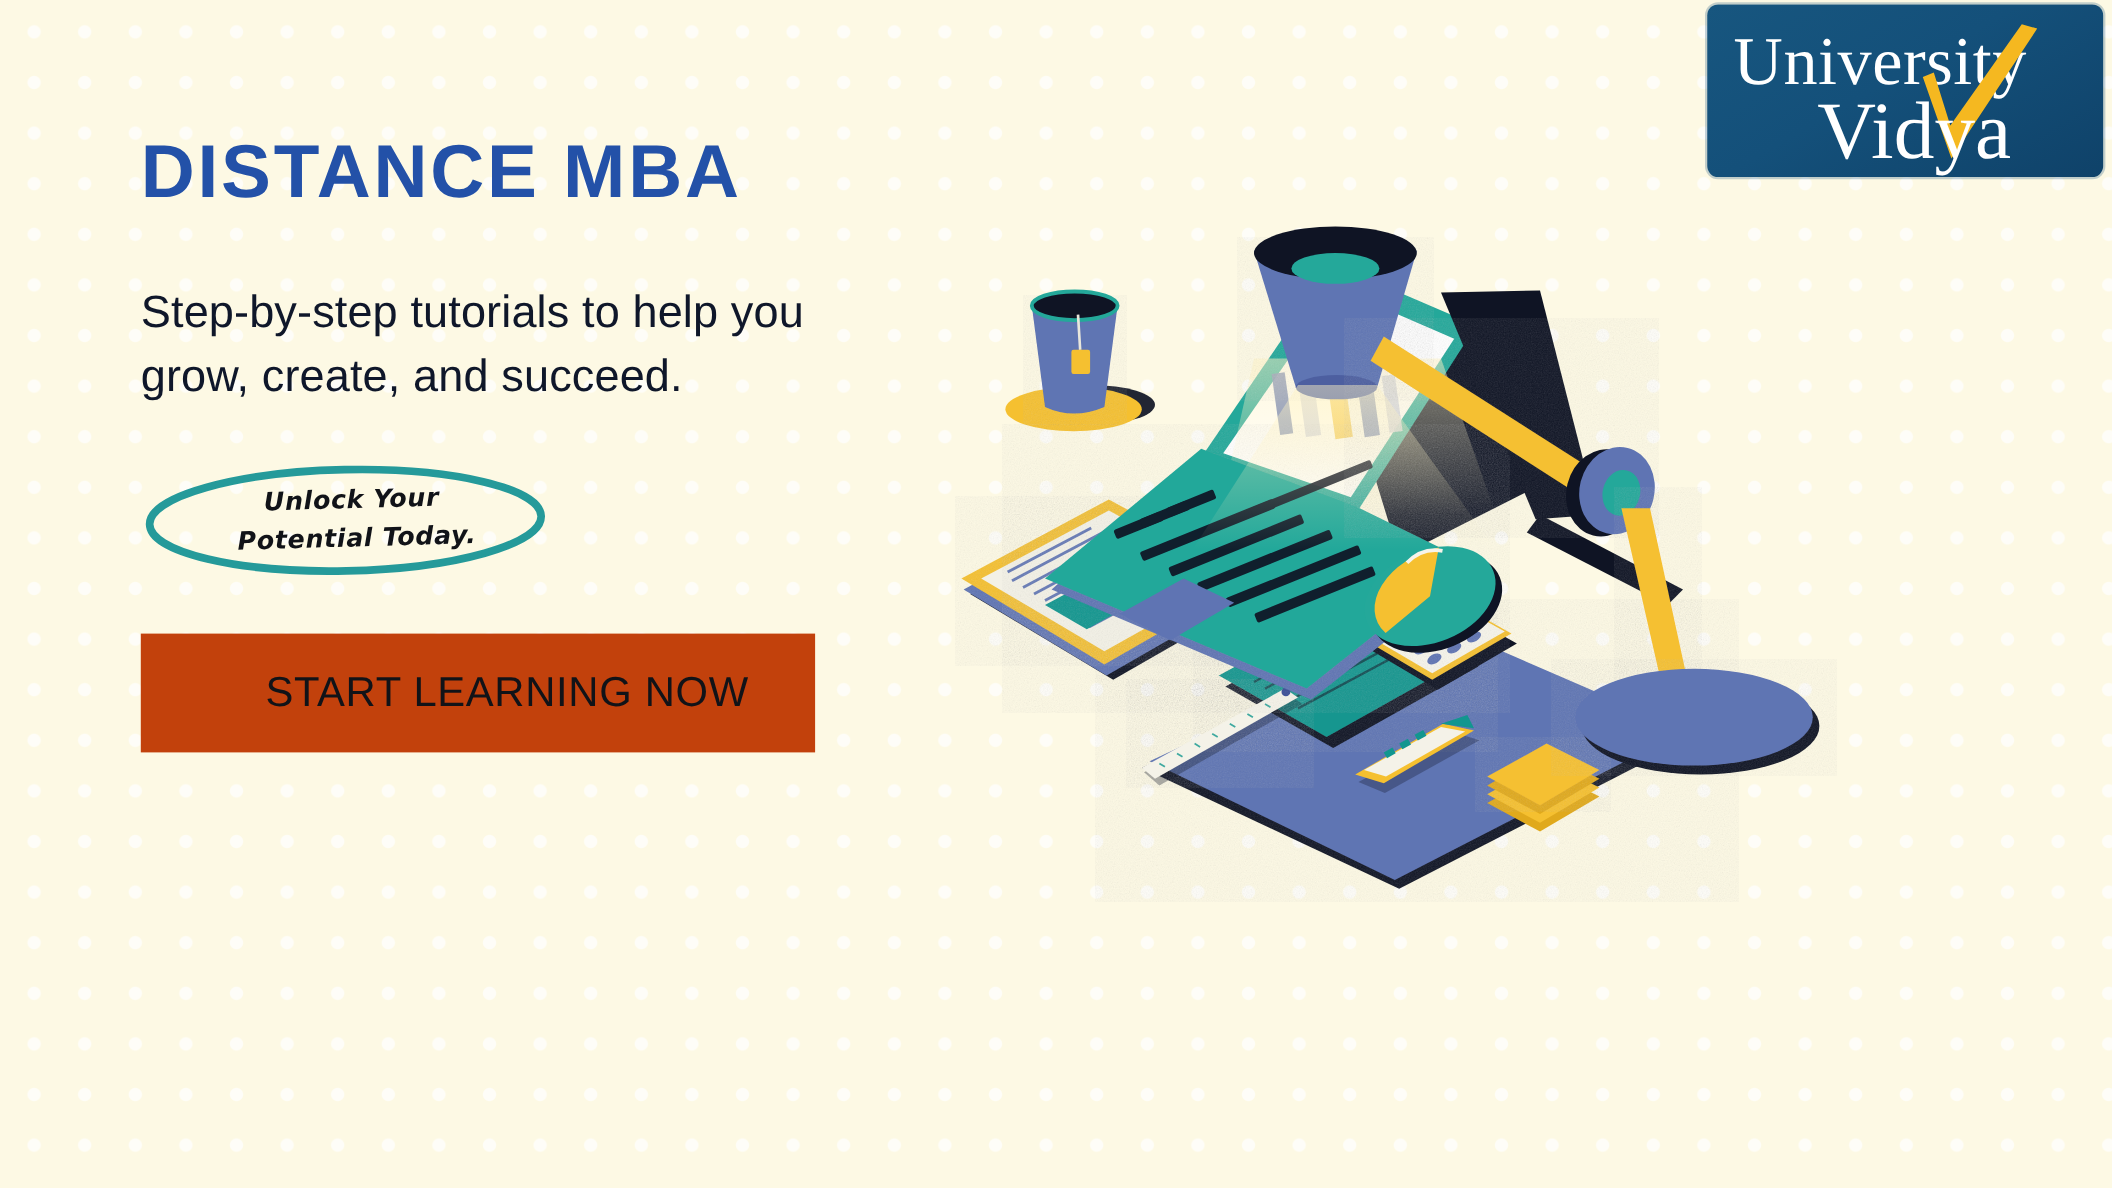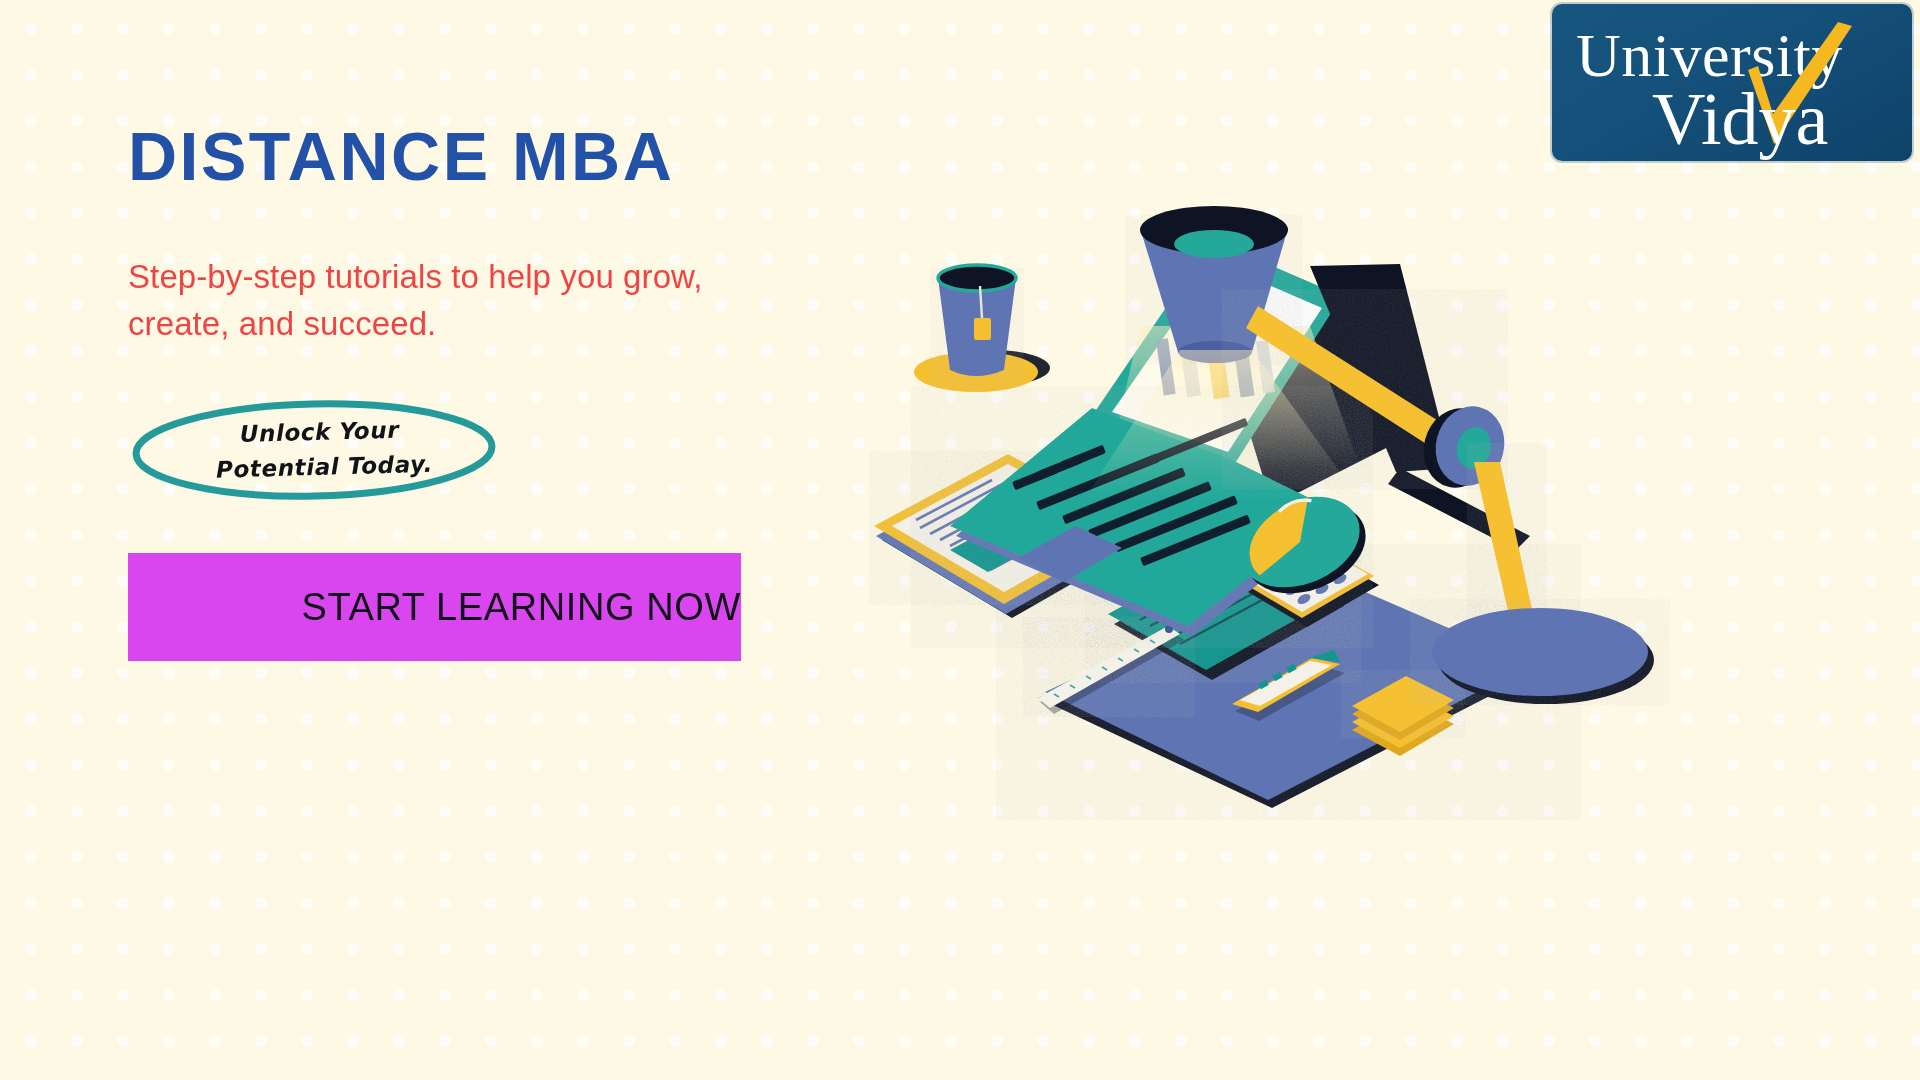--- a/index.html
+++ b/index.html
@@ -48,23 +48,23 @@
     line-height: 1.32;
     letter-spacing: 2.5px;
     color: #2351a8;
     margin: 0;
     text-transform: uppercase;
     max-width: 620px;
   }
 
   #subhead {
     margin: 52px 0 0 0;
-    font-size: 33px;
+    font-size: 41px;
     line-height: 1.42;
-    color: #ef4444;
+    color: #0f172a;
     font-weight: 400;
     max-width: 680px;
     letter-spacing: 0.1px;
   }
 
   
   #badge-wrap {
     position: relative;
     margin-top: 48px;
     width: 372px;
@@ -98,27 +98,27 @@
   }
   #badge-line-1 { margin-left: 12px; }
   #badge-line-2 { margin-left: 20px; }
 
   
   #cta {
     display: block;
     margin-top: 48px;
     width: 613px;
     height: 108px;
-    background: #d946ef;
+    background: #c2410c;
     border: none;
     color: #111318;
     font-family: "Liberation Sans", sans-serif;
     font-size: 38px;
     letter-spacing: 0.6px;
-    text-align: right;
+    text-align: center;
     padding: 0 0 0 53px;
     cursor: pointer;
   }
 
   
   #logo {
     position: absolute;
     right: 8px;
     top: 4px;
     width: 360px;

